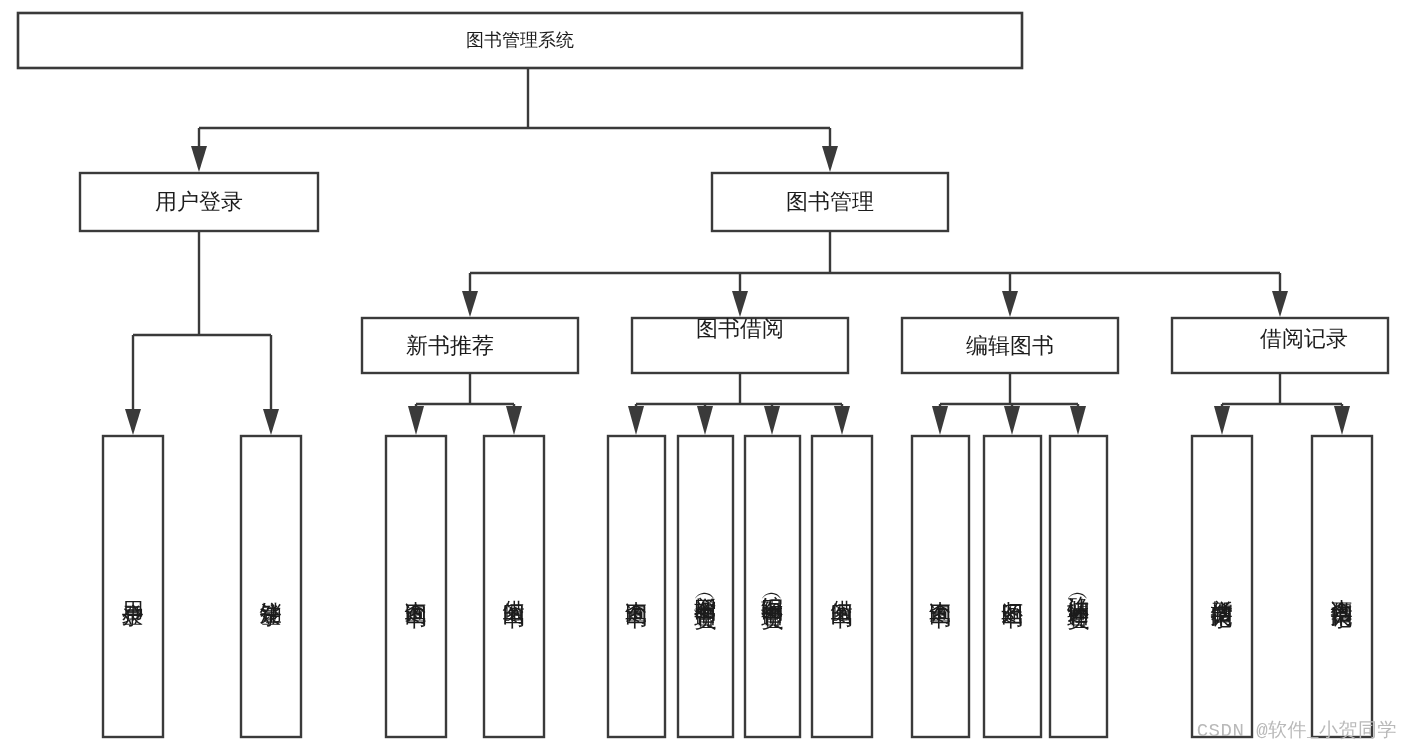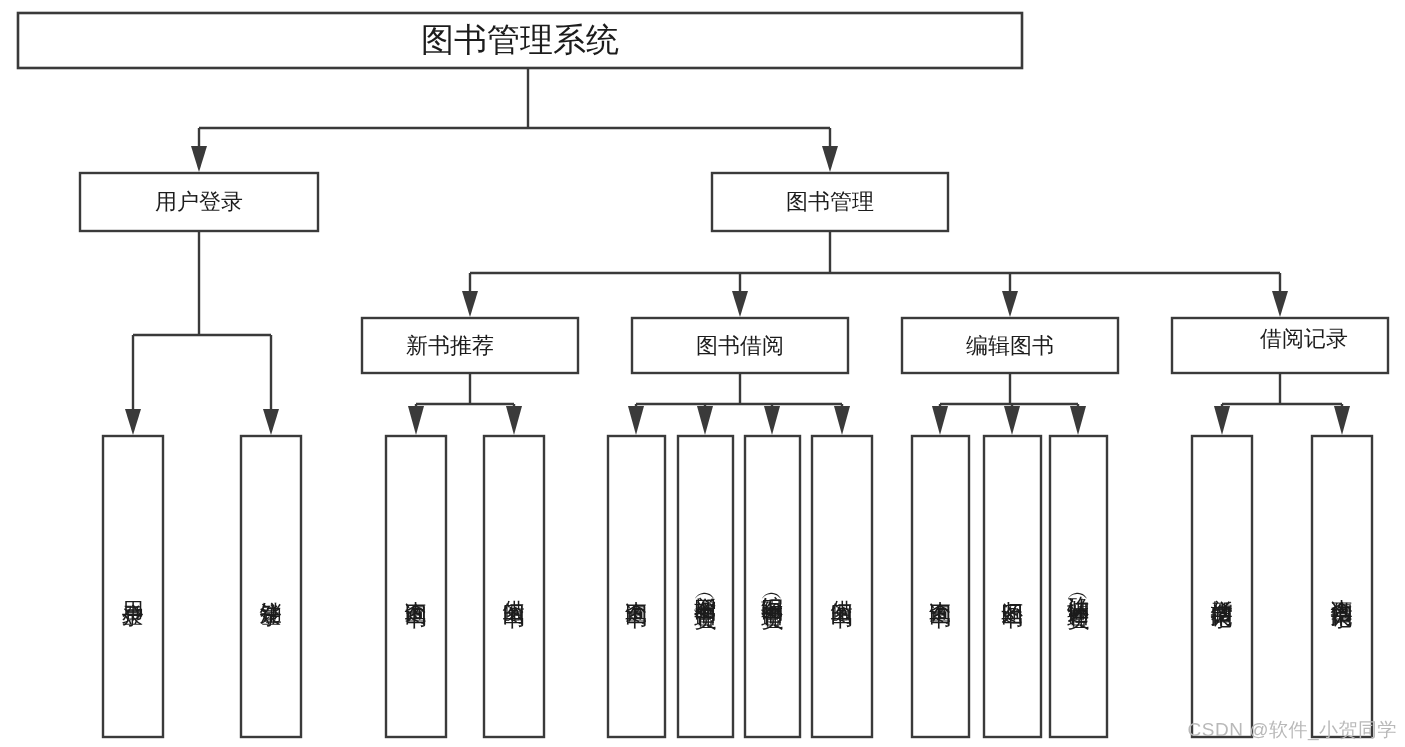--- a/index.html
+++ b/index.html
@@ -50,38 +50,38 @@
     align-items: center;
     justify-content: center;
     color: #1c1c1c;
     font-family: "Liberation Sans", "DejaVu Sans", sans-serif;
     line-height: 1.16;
     text-align: center;
     white-space: pre;
     pointer-events: none;
   }
   .label-root {
-    font-size: 33px;
+    font-size: 18px;
   }
   .label-mid {
     font-size: 22px;
   }
   .label-leaf {
     font-size: 22px;
     writing-mode: vertical-rl;
     text-orientation: upright;
     letter-spacing: 2px;
   }
   .watermark {
     position: absolute;
     right: 8px;
     bottom: 4px;
     font-size: 19px;
     color: #b9b9b9;
-    font-family: Liberation Sans, sans-serif;
+    font-family: Liberation Mono, monospace;
     letter-spacing: 0.5px;
     white-space: nowrap;
   }
 </style>
 </head>
 <body>
 
 <div id="diagram-root">
 
   <svg id="diagram-svg" viewBox="0 0 1405 747" xmlns="http://www.w3.org/2000/svg">
@@ -183,21 +183,21 @@
     <rect class="node-box" x="1192" y="436" width="60" height="301"></rect>
     <rect class="node-box" x="1312" y="436" width="60" height="301"></rect>
   </svg>
 
   <div class="node-label label-root" style="left:18px; top:13px; width:1004px; height:55px;">图书管理系统</div>
 
   <div class="node-label label-mid" style="left:80px; top:173px; width:238px; height:58px;">用户登录</div>
   <div class="node-label label-mid" style="left:712px; top:173px; width:236px; height:58px;border-radius:19px;">图书管理</div>
 
   <div class="node-label label-mid" style="left:342px; top:318px; width:216px; height:55px;">新书推荐</div>
-  <div class="node-label label-mid" style="left:632px; top:318px; width:216px; height:55px;">图书借阅</div>
+  <div class="node-label label-mid" style="left:632px; top:301px; width:216px; height:55px;">图书借阅</div>
   <div class="node-label label-mid" style="left:902px; top:318px; width:216px; height:55px;">编辑图书</div>
   <div class="node-label label-mid" style="left:1172px; top:318px; width:216px; height:41px;margin-left:24px;">借阅记录</div>
 
   <div class="node-label label-leaf" style="left:103px; top:436px; width:60px; height:301px;">用户登录</div>
   <div class="node-label label-leaf" style="left:241px; top:436px; width:60px; height:301px;">注销登录</div>
   <div class="node-label label-leaf" style="left:386px; top:436px; width:60px; height:301px;">查询图书</div>
   <div class="node-label label-leaf" style="left:484px; top:436px; width:60px; height:301px;">借阅图书</div>
   <div class="node-label label-leaf" style="left:608px; top:436px; width:57px; height:301px;">查询图书</div>
   <div class="node-label label-leaf" style="left:678px; top:436px; width:55px; height:301px;">新增图书（管理员）</div>
   <div class="node-label label-leaf" style="left:745px; top:436px; width:55px; height:301px;">编辑图书（管理员）</div>

